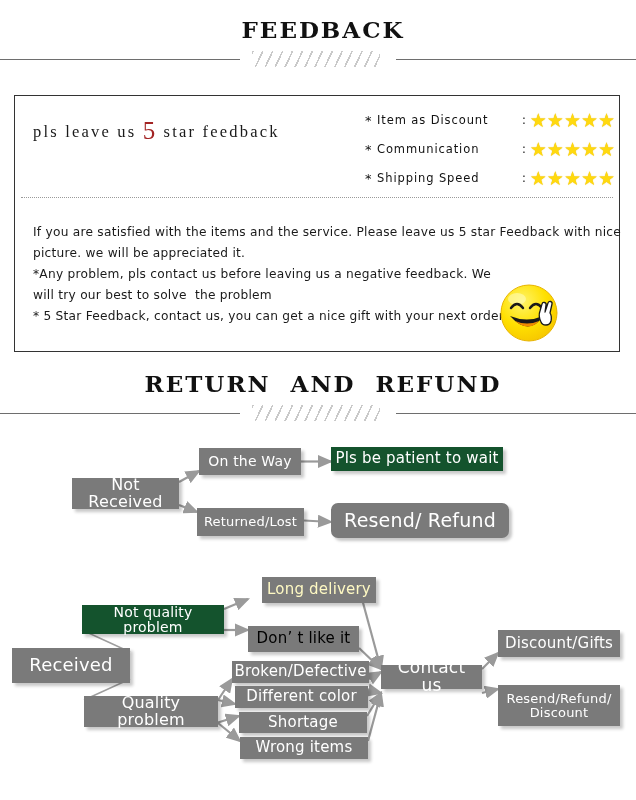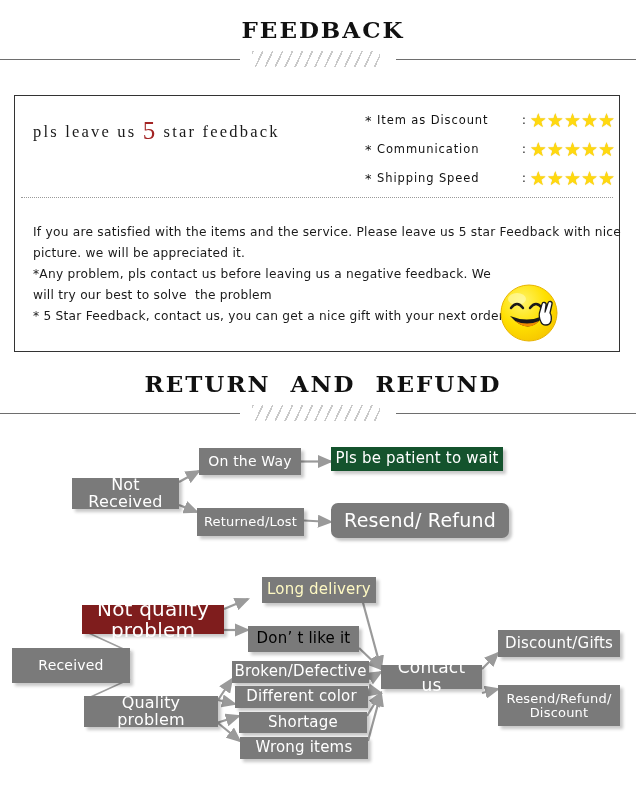--- a/index.html
+++ b/index.html
@@ -313,22 +313,22 @@
         <line x1="130" y1="222" x2="82" y2="200"></line>
         <line x1="130" y1="249" x2="84" y2="270"></line>
       </g>
   </svg>
   <div id="node-layer">
       <div class="node" style="left: 72px; top: 48px; width: 107px; height: 31px; font-size: 16px; background: rgb(122, 122, 122); color: rgb(255, 255, 255);">Not Received</div>
       <div class="node" style="left: 199px; top: 18px; width: 102px; height: 27px; font-size: 14px; background: rgb(122, 122, 122); color: rgb(255, 255, 255); text-align: center;">On the Way</div>
       <div class="node" style="left: 331px; top: 17px; width: 172px; height: 24px; font-size: 15px; background: #14532d; color: rgb(255, 255, 255);">Pls be patient to wait</div>
       <div class="node" style="left: 197px; top: 78px; width: 107px; height: 28px; font-size: 13px; background: rgb(122, 122, 122); color: rgb(255, 255, 255);">Returned/Lost</div>
       <div class="node" style="left: 331px; top: 73px; width: 178px; height: 35px; font-size: 19px; background: rgb(122, 122, 122); color: rgb(255, 255, 255); border-radius: 7px;">Resend/ Refund</div>
-      <div class="node" style="left: 12px; top: 218px; width: 118px; height: 35px; font-size: 14px; background: rgb(122, 122, 122); color: rgb(255, 255, 255);">Received</div>
-      <div class="node" style="left: 82px; top: 175px; width: 142px; height: 29px; font-size: 20px; background: #7f1d1d; color: rgb(255, 255, 255);">Not quality problem</div>
+      <div class="node" style="left: 12px; top: 218px; width: 118px; height: 35px; font-size: 18px; background: rgb(122, 122, 122); color: rgb(255, 255, 255);">Received</div>
+      <div class="node" style="left: 82px; top: 175px; width: 142px; height: 29px; font-size: 14px; background: #14532d; color: rgb(255, 255, 255);">Not quality problem</div>
       <div class="node" style="left: 84px; top: 266px; width: 134px; height: 31px; font-size: 16px; background: rgb(122, 122, 122); color: rgb(255, 255, 255);">Quality problem</div>
       <div class="node" style="left: 248px; top: 147px; width: 114px; height: 26px; font-size: 15px; background: rgb(122, 122, 122); color: #fef9c3; margin-left: 14px;">Long delivery</div>
       <div class="node" style="left: 248px; top: 196px; width: 111px; height: 26px; font-size: 15px; background: rgb(122, 122, 122); color: #000000;">Don’ t like it</div>
       <div class="node" style="left: 232px; top: 231px; width: 137px; height: 22px; font-size: 15px; background: rgb(122, 122, 122); color: rgb(255, 255, 255);">Broken/Defective</div>
       <div class="node" style="left: 235px; top: 256px; width: 133px; height: 22px; font-size: 15px; background: rgb(122, 122, 122); color: rgb(255, 255, 255);">Different color</div>
       <div class="node" style="left: 239px; top: 282px; width: 128px; height: 21px; font-size: 15px; background: rgb(122, 122, 122); color: rgb(255, 255, 255);">Shortage</div>
       <div class="node" style="left: 240px; top: 307px; width: 128px; height: 22px; font-size: 15px; background: rgb(122, 122, 122); color: rgb(255, 255, 255);">Wrong items</div>
       <div class="node" style="left: 381px; top: 235px; width: 101px; height: 24px; font-size: 17px; background: rgb(122, 122, 122); color: rgb(255, 255, 255);">Contact us</div>
       <div class="node" style="left: 498px; top: 200px; width: 122px; height: 27px; font-size: 15px; background: rgb(122, 122, 122); color: rgb(255, 255, 255);">Discount/Gifts</div>
       <div class="node" style="left: 498px; top: 255px; width: 122px; height: 41px; font-size: 13px; background: rgb(122, 122, 122); color: rgb(255, 255, 255);">Resend/Refund/

